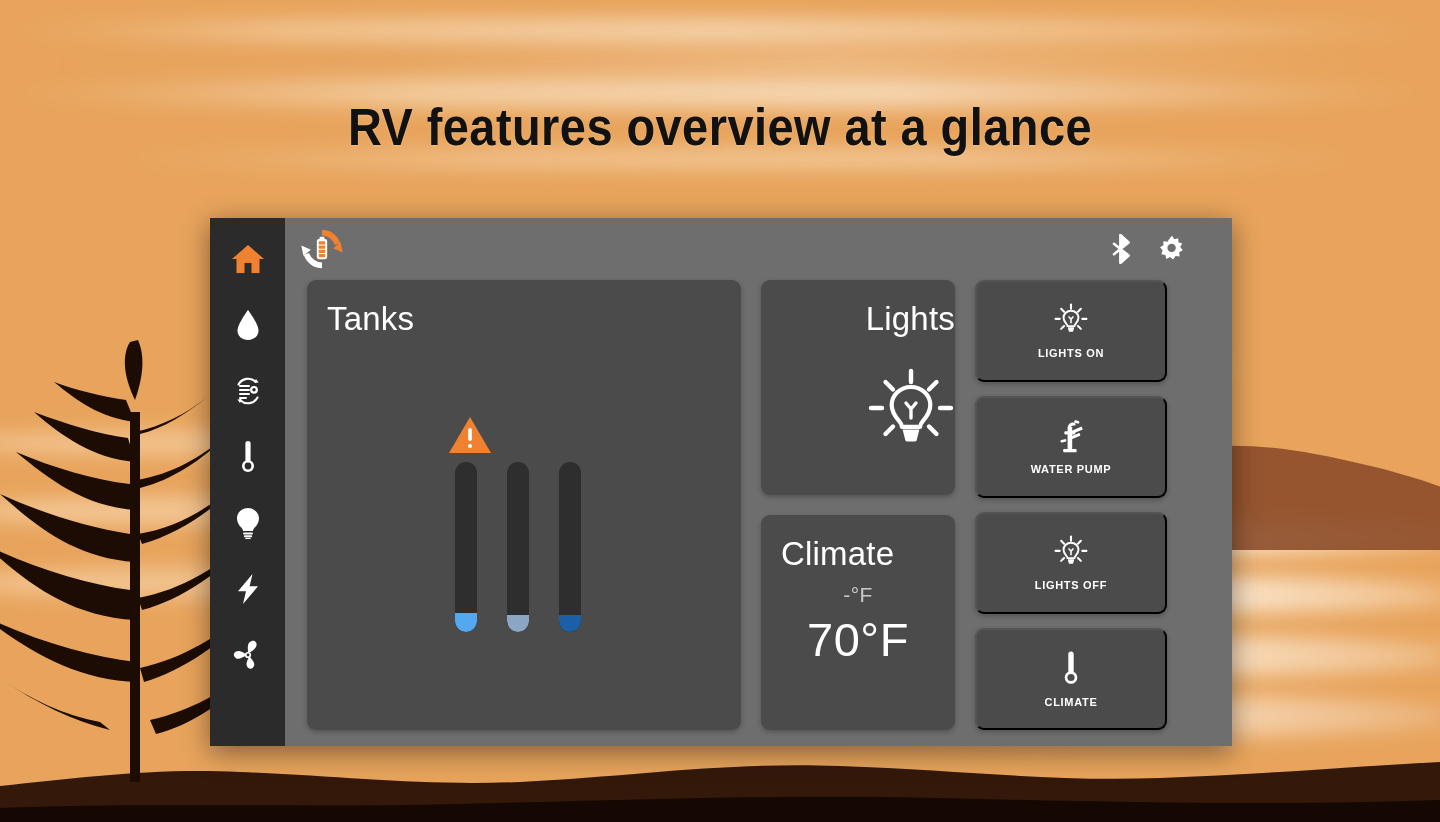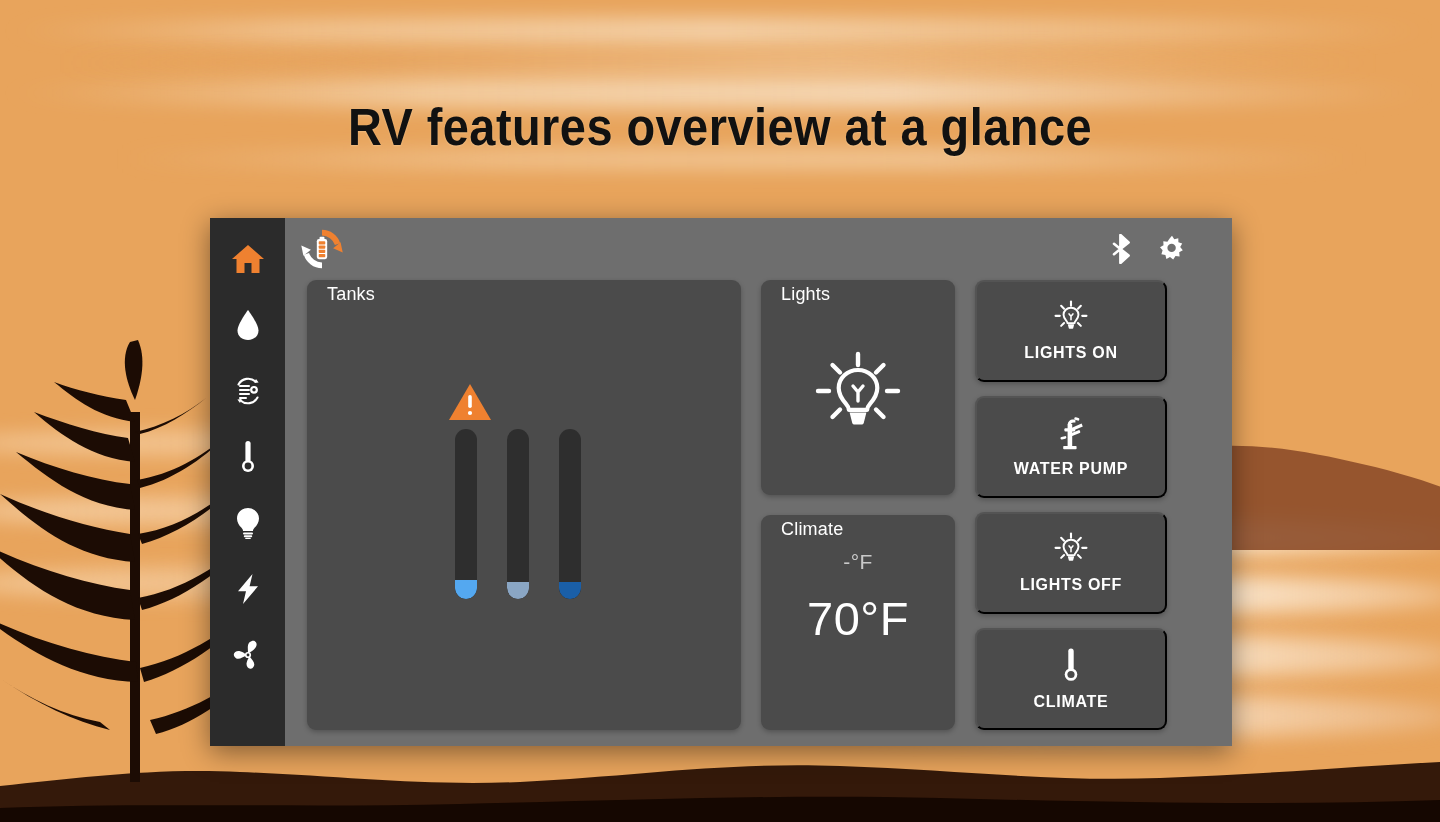--- a/index.html
+++ b/index.html
@@ -145,24 +145,24 @@
     padding: 0 18px 16px 22px;
   }
 
   .card {
     background: #4b4b4b;
     border-radius: 9px;
     box-shadow: 0 2px 5px rgba(0,0,0,0.25);
   }
   .card-title {
     color: #ffffff;
-    font-size: 18px;
+    font-size: 33px;
     font-weight: normal;
     letter-spacing: 0.2px;
-    padding: 4px 0 0 20px;
+    padding: 20px 0 0 20px;
   }
 
   
   #tanks-card {
     flex: 0 0 434px;
     display: flex;
     flex-direction: column;
     position: relative;
   }
   #tanks-graph {
@@ -198,33 +198,33 @@
     border-radius: 0 0 11px 11px;
   }
 
   
   #mid-col {
     flex: 0 0 194px;
     display: flex;
     flex-direction: column;
     gap: 20px;
   }
-  #lights-card { flex: 1 1 0; display: flex; flex-direction: column; }
+  #lights-card { flex: 1 1 0; display: flex; flex-direction: column; align-items: flex-end; }
   #lights-icon-wrap { flex:1; display:flex; align-items:center; justify-content:center; padding-bottom: 12px; }
   #climate-card { flex: 1 1 0; display: flex; flex-direction: column; }
   #climate-readout { flex:1; display:flex; flex-direction:column; align-items:center; justify-content:flex-start; padding-top: 10px; }
   #climate-set {
     color: #c9c9c9;
     font-size: 21px;
     letter-spacing: 0.5px;
   }
   #climate-current {
     color: #ffffff;
     font-size: 47px;
-    margin-top: 17px;
+    margin-top: 5px;
     letter-spacing: 0.5px;
   }
 
   
   #btn-col {
     flex: 0 0 192px;
     display: flex;
     flex-direction: column;
     gap: 14px;
   }
@@ -235,21 +235,21 @@
     display: flex;
     flex-direction: column;
     align-items: center;
     justify-content: center;
     gap: 10px;
     cursor: pointer;
     box-shadow: 0 2px 5px rgba(0,0,0,0.25);
   }
   .action-btn .label {
     color: #ffffff;
-    font-size: 16px;
+    font-size: 11px;
     font-weight: bold;
     letter-spacing: 0.7px;
   }
 </style>
 </head>
 <body>
 
 <div id="bg">
 
   <div style="position:absolute;left:0;right:0;top:120px;height:260px;

